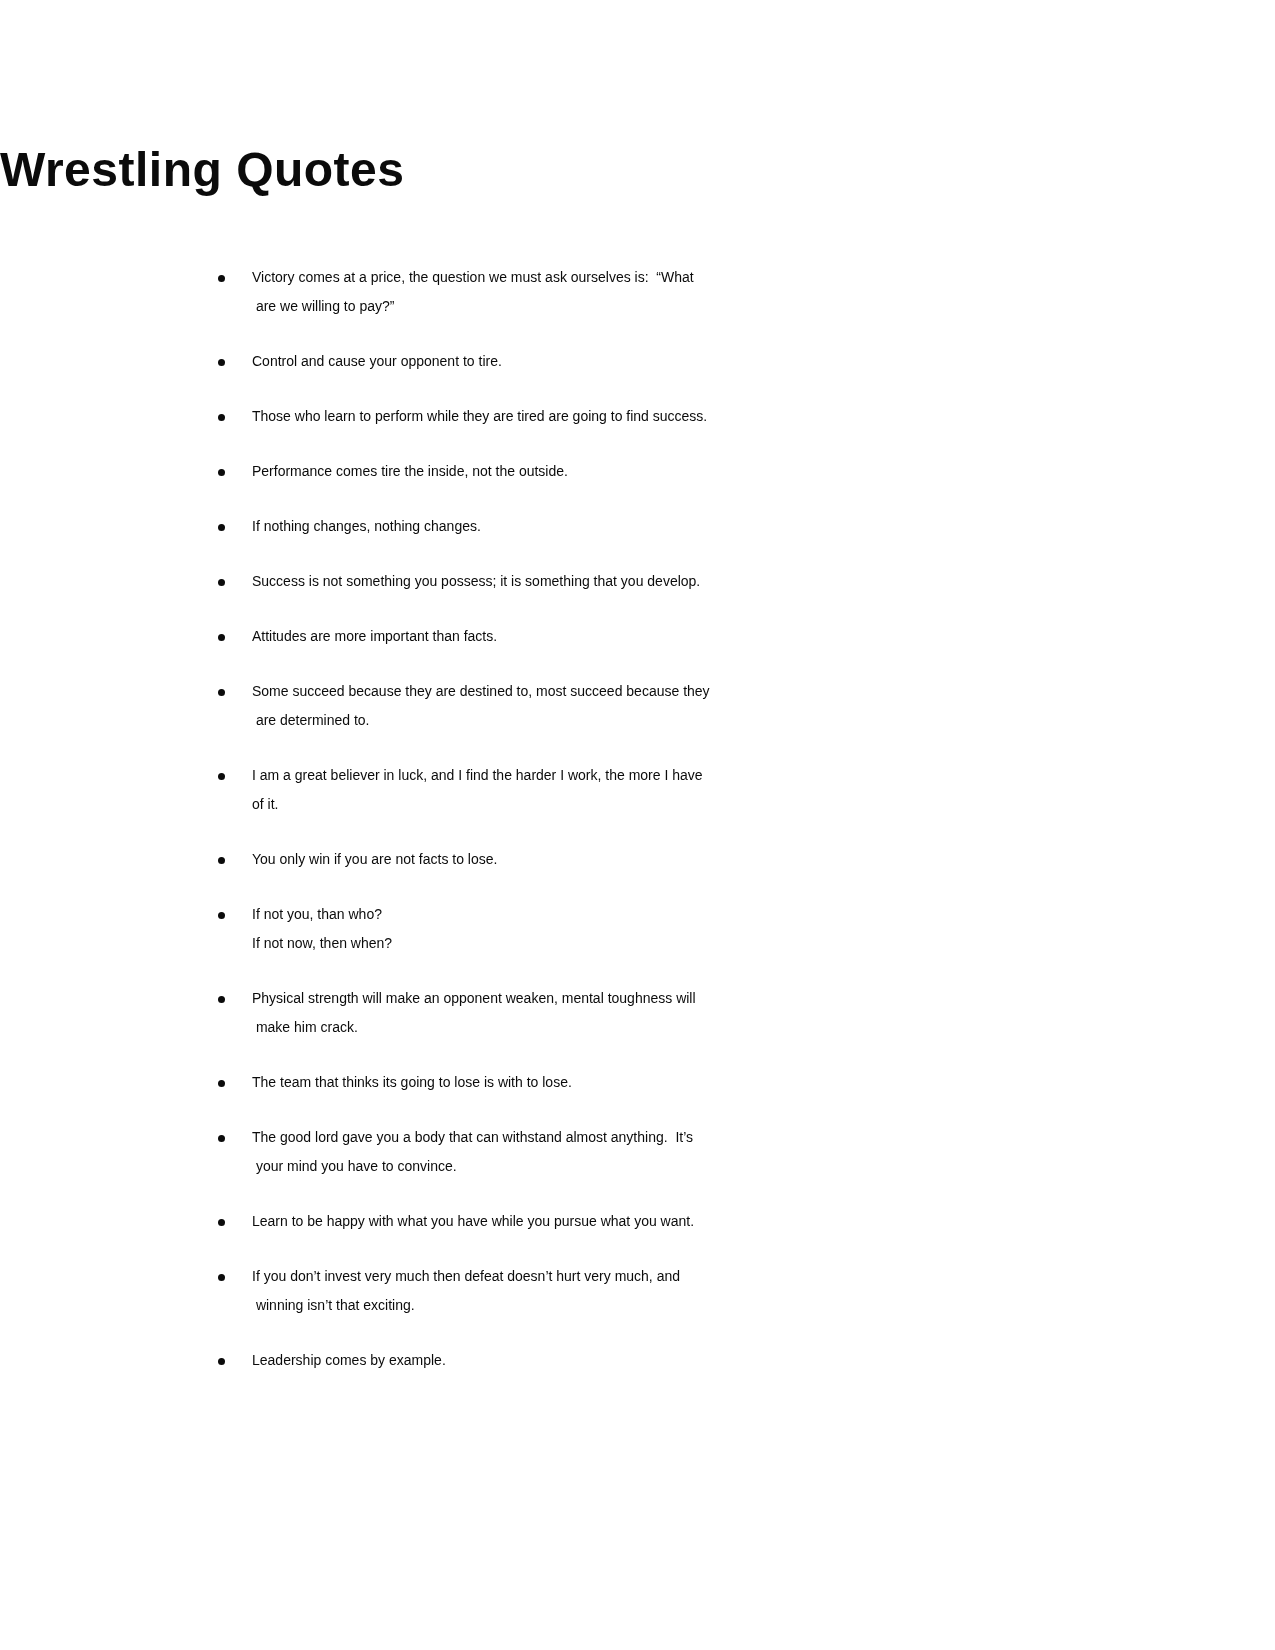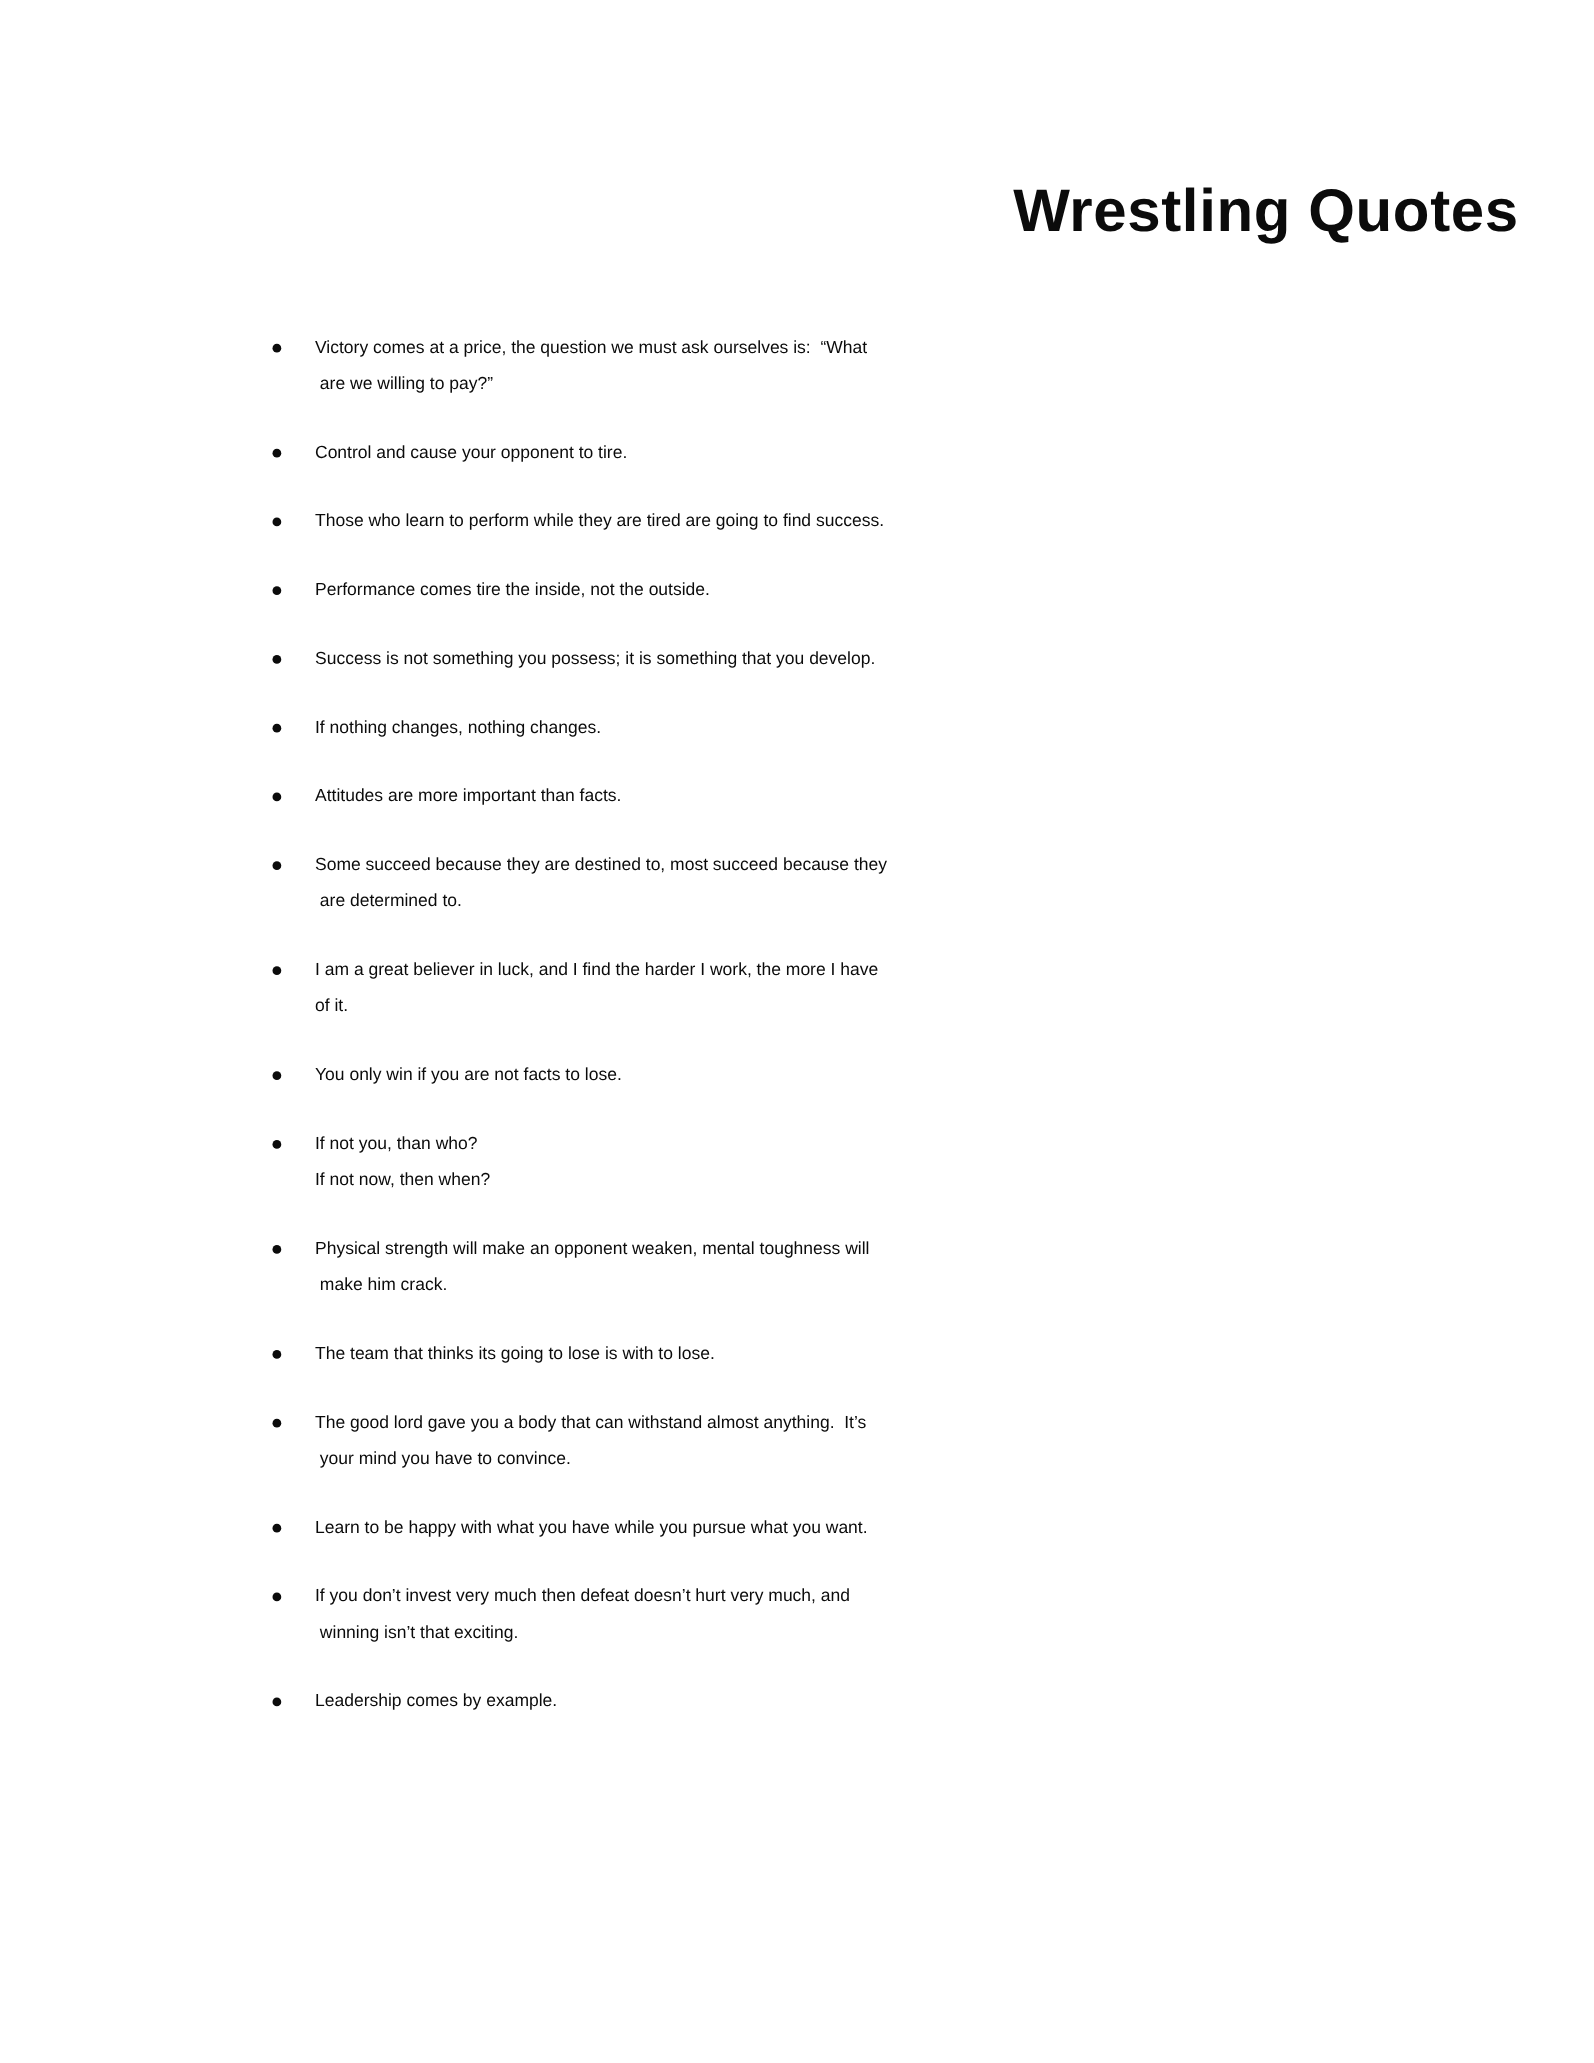--- a/index.html
+++ b/index.html
@@ -17,21 +17,21 @@
   .page {
     width: 1275px;
     height: 1650px;
     background: #ffffff;
     box-sizing: border-box;
     padding-top: 142px;
   }
   .doc-title {
     font-size: 48px;
     font-weight: bold;
-    text-align: right;
+    text-align: left;
     letter-spacing: 0.5px;
     margin: 0 0 0 0;
     padding-right: 60px; 
   }
   ul.quote-list {
     list-style: none;
     margin: 0;
     padding: 0;
     margin-top: 66px;
     padding-left: 218px;
@@ -76,25 +76,25 @@
     <li class="quote">
       <span class="bullet"></span>
       <span class="quote-text">Those who learn to perform while they are tired are going to find success.</span>
     </li>
     <li class="quote">
       <span class="bullet"></span>
       <span class="quote-text">Performance comes tire the inside, not the outside.</span>
     </li>
     <li class="quote">
       <span class="bullet"></span>
-      <span class="quote-text">Success is not something you possess; it is something that you develop.</span>
+      <span class="quote-text">If nothing changes, nothing changes.</span>
     </li>
     <li class="quote">
       <span class="bullet"></span>
-      <span class="quote-text">If nothing changes, nothing changes.</span>
+      <span class="quote-text">Success is not something you possess; it is something that you develop.</span>
     </li>
     <li class="quote">
       <span class="bullet"></span>
       <span class="quote-text">Attitudes are more important than facts.</span>
     </li>
     <li class="quote">
       <span class="bullet"></span>
       <span class="quote-text">Some succeed because they are destined to, most succeed because they<br> are determined to.</span>
     </li>
     <li class="quote">

